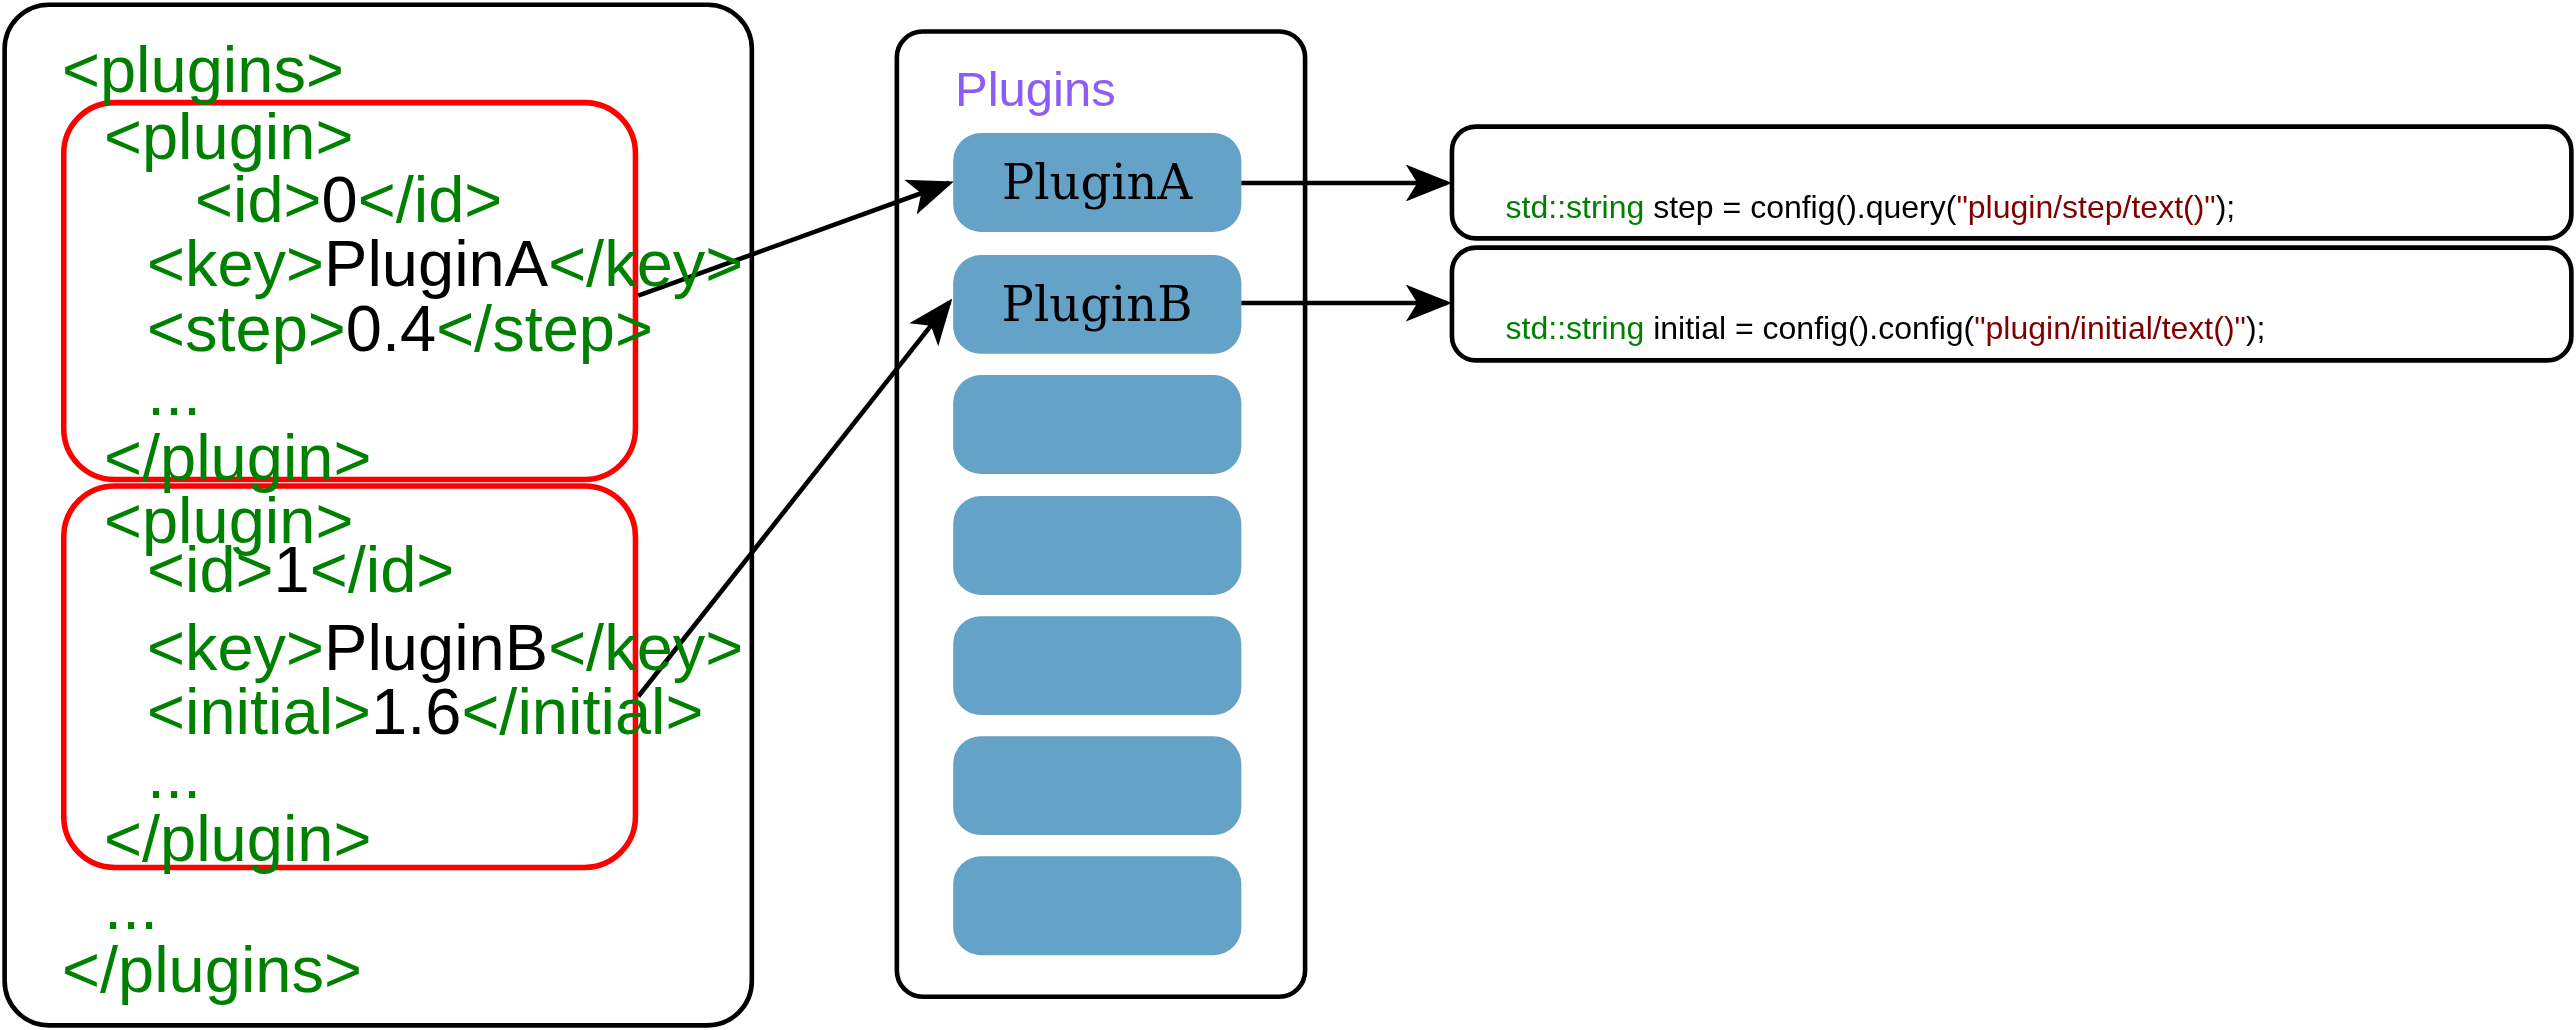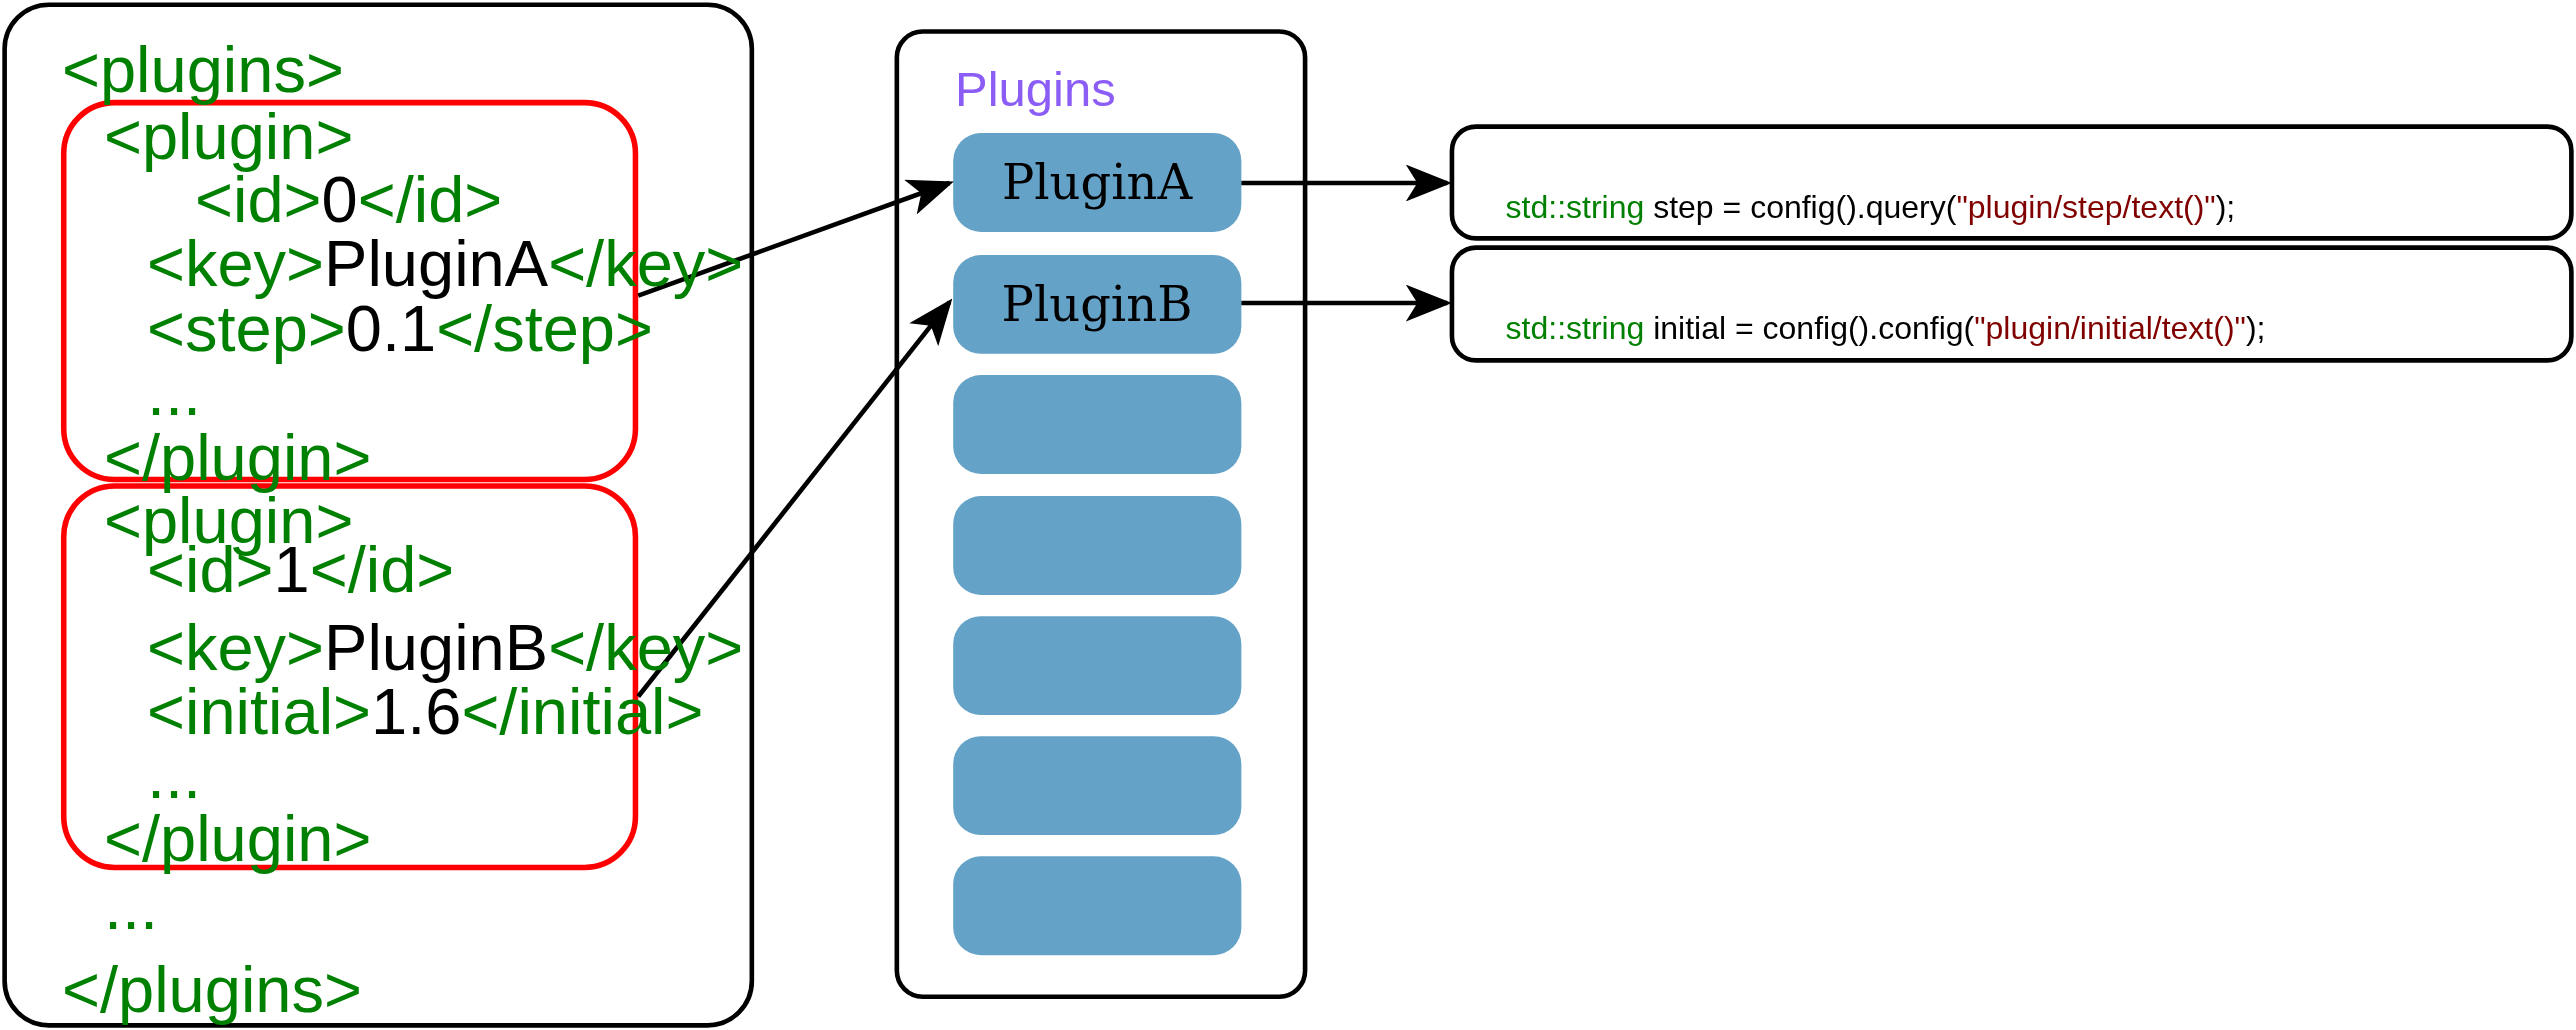--- a/index.html
+++ b/index.html
@@ -59,31 +59,31 @@
     <line x1="691" y1="754" x2="1028" y2="327" stroke="#000" stroke-width="5" marker-end="url(#arrowhead)"></line>
     <line x1="1344" y1="198" x2="1567" y2="198" stroke="#000" stroke-width="5" marker-end="url(#arrowhead)"></line>
     <line x1="1344" y1="328" x2="1567" y2="328" stroke="#000" stroke-width="5" marker-end="url(#arrowhead)"></line>
   </svg>
 
   <div id="xml-lines">
       <div class="xml-line" style="left: 62px; top: 37px;"><span>&lt;plugins&gt;</span><span class="val"></span><span></span></div>
       <div class="xml-line" style="left: 104px; top: 104px;"><span>&lt;plugin&gt;</span><span class="val"></span><span></span></div>
       <div class="xml-line" style="left: 147px; top: 167px; margin-left: 48px;"><span>&lt;id&gt;</span><span class="val">0</span><span>&lt;/id&gt;</span></div>
       <div class="xml-line" style="left: 147px; top: 231px;"><span>&lt;key&gt;</span><span class="val">PluginA</span><span>&lt;/key&gt;</span></div>
-      <div class="xml-line" style="left: 147px; top: 296px;"><span>&lt;step&gt;</span><span class="val">0.1</span><span>&lt;/step&gt;</span></div>
+      <div class="xml-line" style="left: 147px; top: 296px;"><span>&lt;step&gt;</span><span class="val">0.4</span><span>&lt;/step&gt;</span></div>
       <div class="xml-line" style="left: 147px; top: 360px;"><span>...</span><span class="val"></span><span></span></div>
       <div class="xml-line" style="left: 104px; top: 425px;"><span>&lt;/plugin&gt;</span><span class="val"></span><span></span></div>
       <div class="xml-line" style="left: 104px; top: 488px;"><span>&lt;plugin&gt;</span><span class="val"></span><span></span></div>
       <div class="xml-line" style="left: 147px; top: 537px;"><span>&lt;id&gt;</span><span class="val">1</span><span>&lt;/id&gt;</span></div>
       <div class="xml-line" style="left: 147px; top: 615px;"><span>&lt;key&gt;</span><span class="val">PluginB</span><span>&lt;/key&gt;</span></div>
       <div class="xml-line" style="left: 147px; top: 679px;"><span>&lt;initial&gt;</span><span class="val">1.6</span><span>&lt;/initial&gt;</span></div>
       <div class="xml-line" style="left: 147px; top: 743px;"><span>...</span><span class="val"></span><span></span></div>
       <div class="xml-line" style="left: 104px; top: 806px;"><span>&lt;/plugin&gt;</span><span class="val"></span><span></span></div>
       <div class="xml-line" style="left: 104px; top: 874px;"><span>...</span><span class="val"></span><span></span></div>
-      <div class="xml-line" style="left: 62px; top: 937px; margin-top: 20px;"><span>&lt;/plugins&gt;</span><span class="val"></span><span></span></div>
+      <div class="xml-line" style="left: 62px; top: 937px;"><span>&lt;/plugins&gt;</span><span class="val"></span><span></span></div>
     </div>
 
   <div class="title" style="left:955px; top:65px;">Plugins</div>
 
   <div id="slot-labels">
       <div class="slot-label" style="left: 953px; top: 158px;">PluginA</div>
       <div class="slot-label" style="left: 953px; top: 280px;">PluginB</div>
     </div>
 
   <div class="code-line" style="left:1470px; top:159px;">

